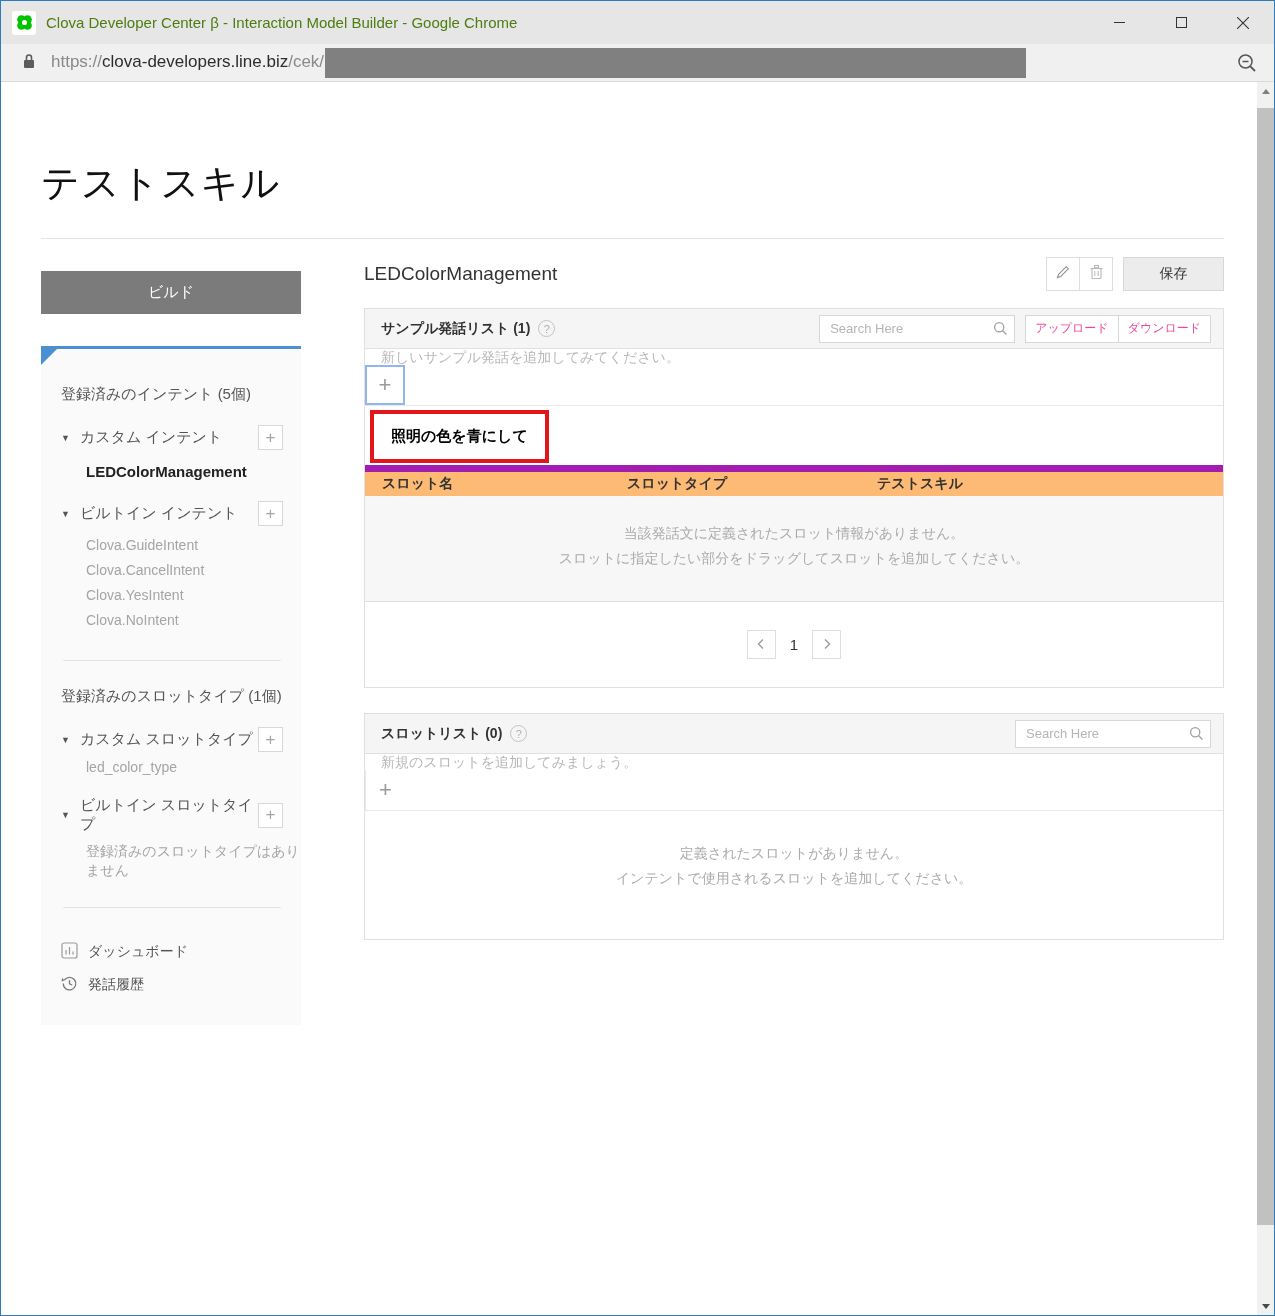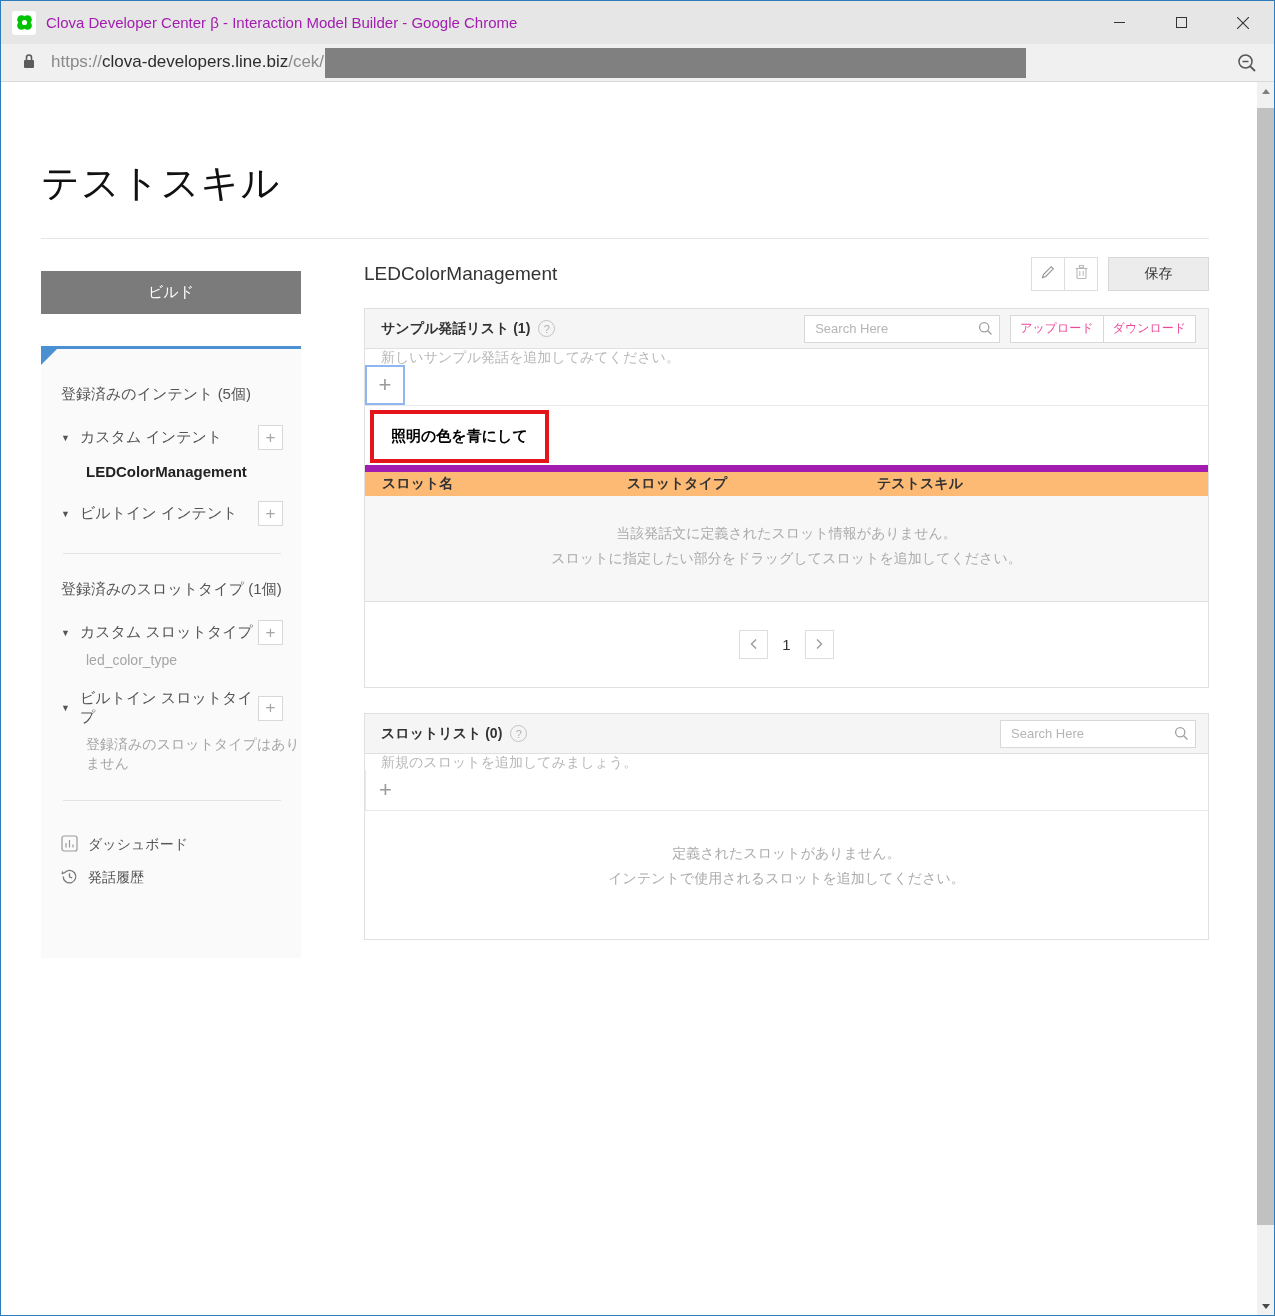--- a/index.html
+++ b/index.html
@@ -4,36 +4,36 @@
 <style>
   * { margin:0; padding:0; box-sizing:border-box; }
   html,body { width:1275px; height:1316px; }
   body { font-family:"Liberation Sans","DejaVu Sans",sans-serif; background:#fff; }
 
   .window { width:1275px; height:1316px; border:1px solid #2e7cbc; display:flex; flex-direction:column; background:#fff; }
 
   
   .titlebar { height:43px; background:#e6e6e6; display:flex; align-items:center; padding-left:11px; flex:0 0 auto; }
   .app-icon { width:24px; height:24px; background:#fff; border-radius:3px; display:flex; align-items:center; justify-content:center; margin-right:10px; }
-  .title-text { font-size:15px; color:#a21caf; flex:1; white-space:nowrap; overflow:hidden; }
+  .title-text { font-size:15px; color:#4d7c0f; flex:1; white-space:nowrap; overflow:hidden; }
   .win-controls { display:flex; height:100%; }
   .win-btn { width:62px; display:flex; align-items:center; justify-content:center; cursor:default; }
 
   
   .urlbar { height:38px; background:#f0f0f0; border-bottom:1px solid #d9d9d9; display:flex; align-items:center; padding:0 16px 0 21px; flex:0 0 auto; }
   .url-text { font-size:17px; margin-left:15px; white-space:nowrap; }
   .url-scheme { color:#8a8a8a; }
   .url-domain { color:#2d2d2d; }
   .url-path { color:#8a8a8a; }
   .redaction { display:inline-block; width:701px; height:30px; background:#808080; vertical-align:middle; margin-left:1px; }
   .zoom-out { margin-left:auto; display:flex; align-items:center; }
 
   
   .viewport { flex:1; display:flex; min-height:0; background:#fff; }
-  .content { flex:1; overflow:hidden; padding:0 48px 0 40px; }
+  .content { flex:1; overflow:hidden; padding:0 33px 0 40px; }
   .scrollbar { width:17px; background:#f1f1f1; position:relative; flex:0 0 auto; }
   .sb-btn { position:absolute; left:0; width:17px; height:18px; display:flex; align-items:center; justify-content:center; }
   .sb-up { top:0; }
   .sb-down { bottom:0; }
   .tri-up { width:0; height:0; border-left:4px solid transparent; border-right:4px solid transparent; border-bottom:5px solid #7f7f7f; }
   .tri-down { width:0; height:0; border-left:4px solid transparent; border-right:4px solid transparent; border-top:5px solid #4a4a4a; }
   .sb-thumb { position:absolute; top:26px; left:0; width:17px; height:1117px; background:#c1c1c1; }
 
   
   .page-title { margin-top:76px; font-size:38px; font-weight:400; color:#111; letter-spacing:1px; }
@@ -177,20 +177,26 @@
               <span class="group-label">カスタム インテント</span>
               <span class="plus-btn">+</span>
             </div>
             <div class="intent-selected">LEDColorManagement</div>
 
             <div class="group-row">
               <span class="tri-glyph">▼</span>
               <span class="group-label">ビルトイン インテント</span>
               <span class="plus-btn">+</span>
             </div>
+            <div class="intent-list">
+              <div class="intent-item">Clova.GuideIntent</div>
+              <div class="intent-item">Clova.CancelIntent</div>
+              <div class="intent-item">Clova.YesIntent</div>
+              <div class="intent-item">Clova.NoIntent</div>
+            </div>
 
             <hr class="side-divider">
 
             <div class="side-section-title">登録済みのスロットタイプ (1個)</div>
 
             <div class="group-row">
               <span class="tri-glyph">▼</span>
               <span class="group-label">カスタム スロットタイプ</span>
               <span class="plus-btn">+</span>
             </div>

